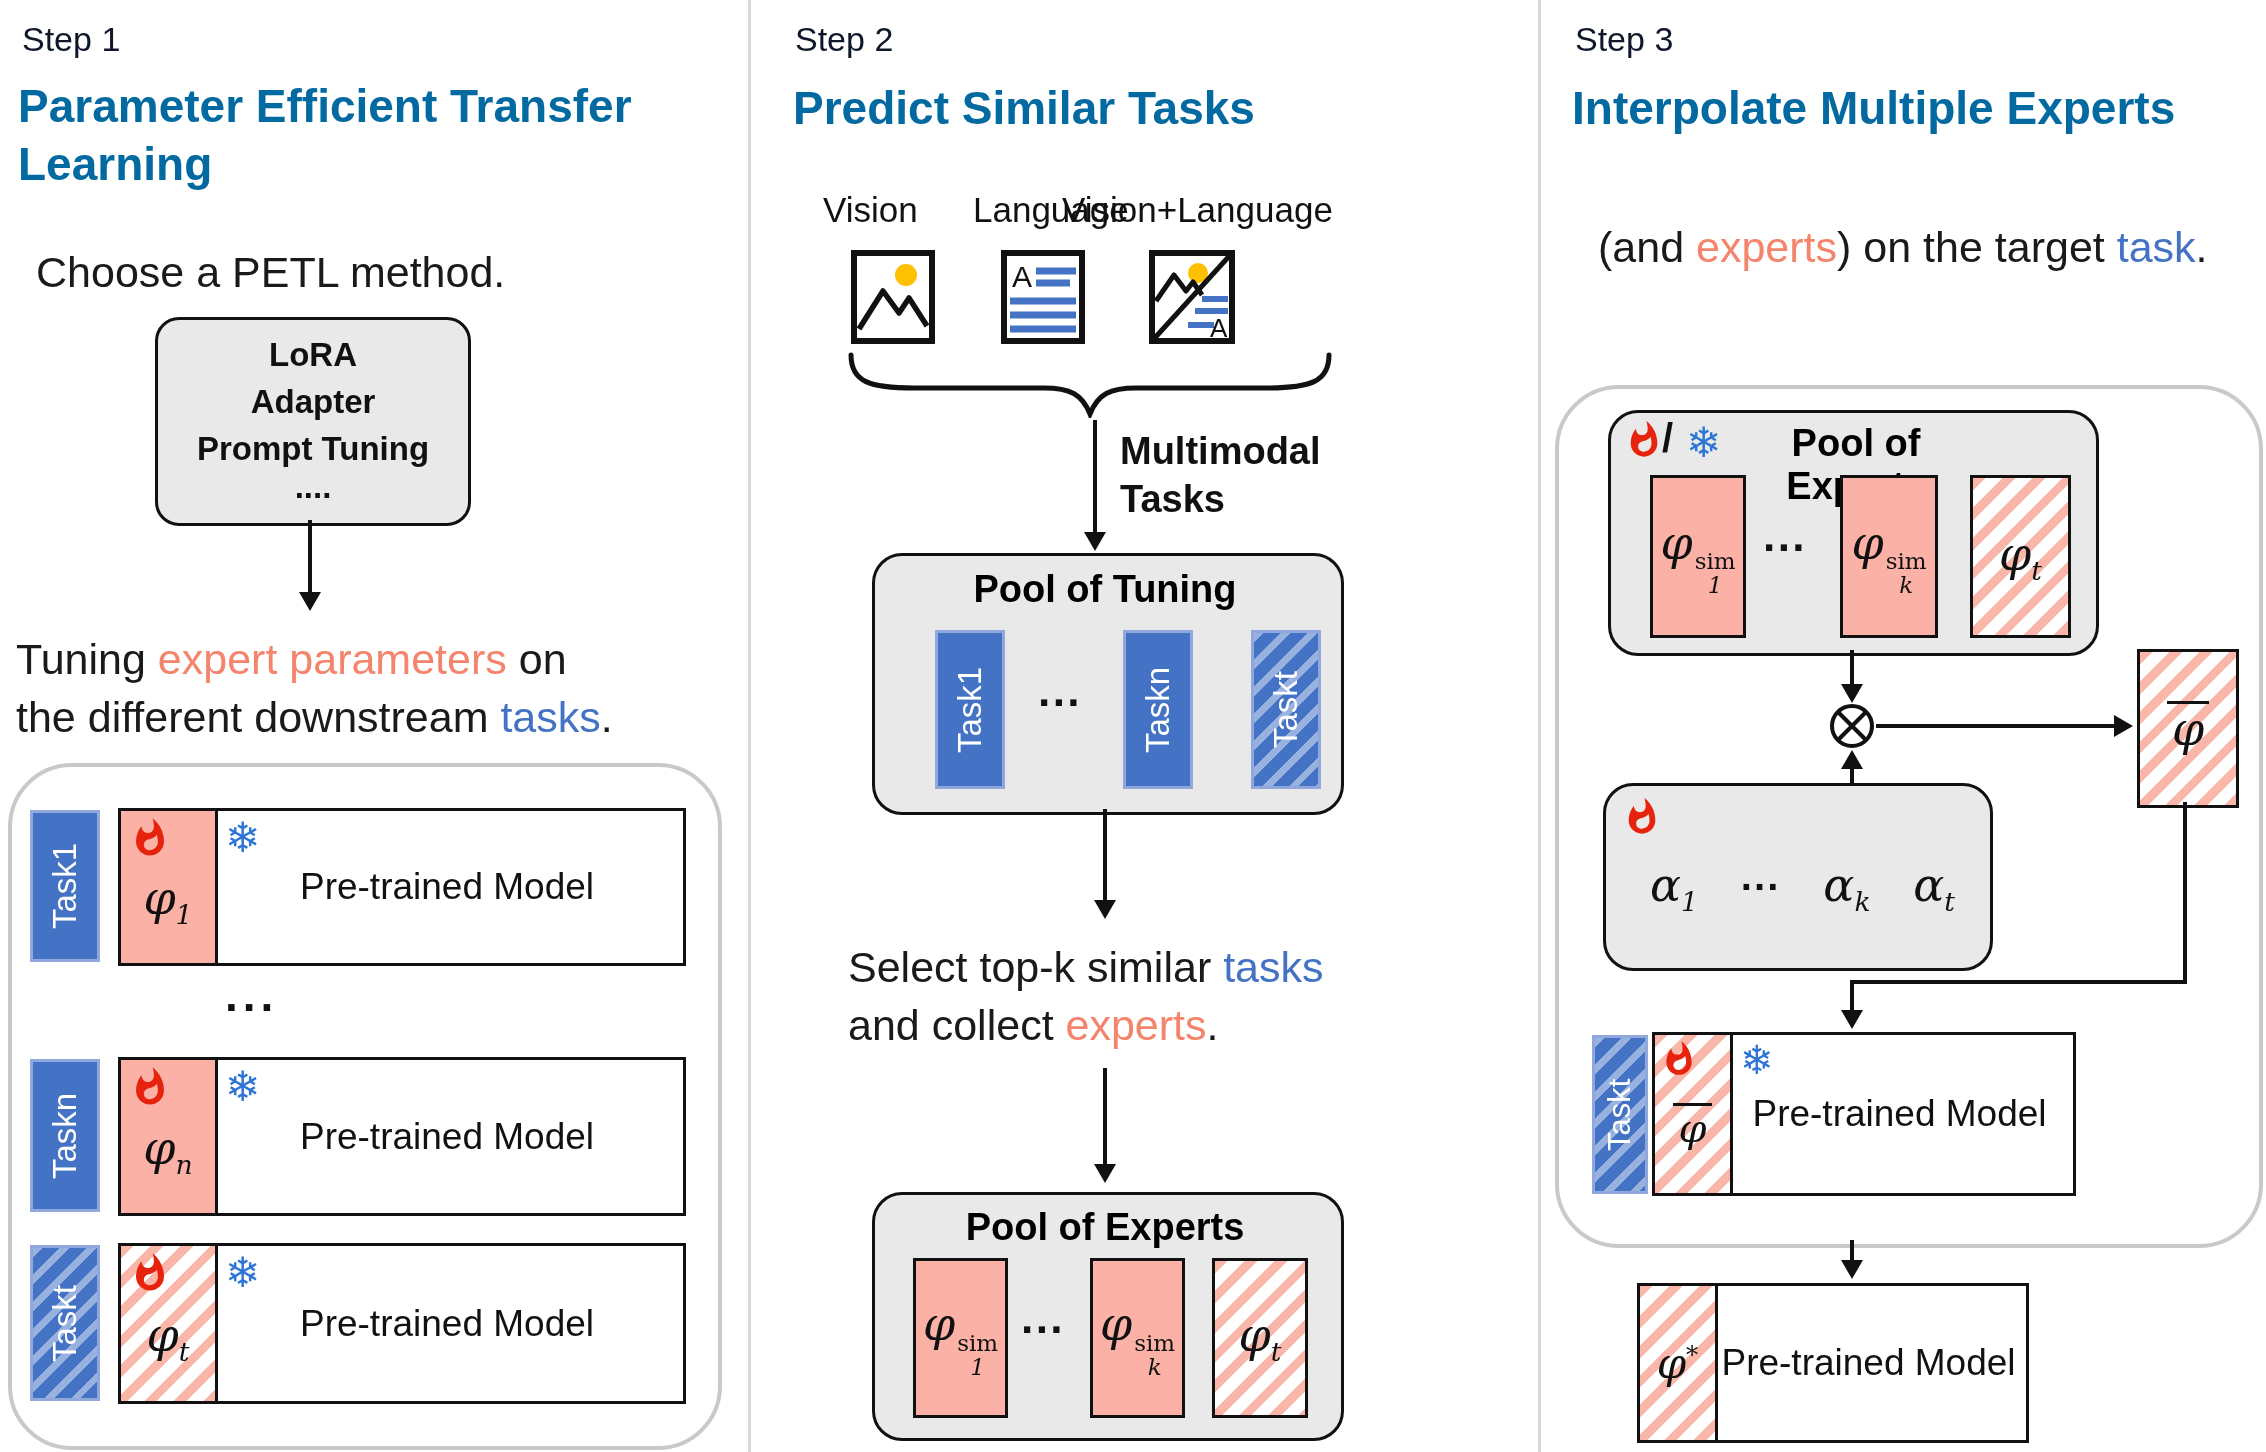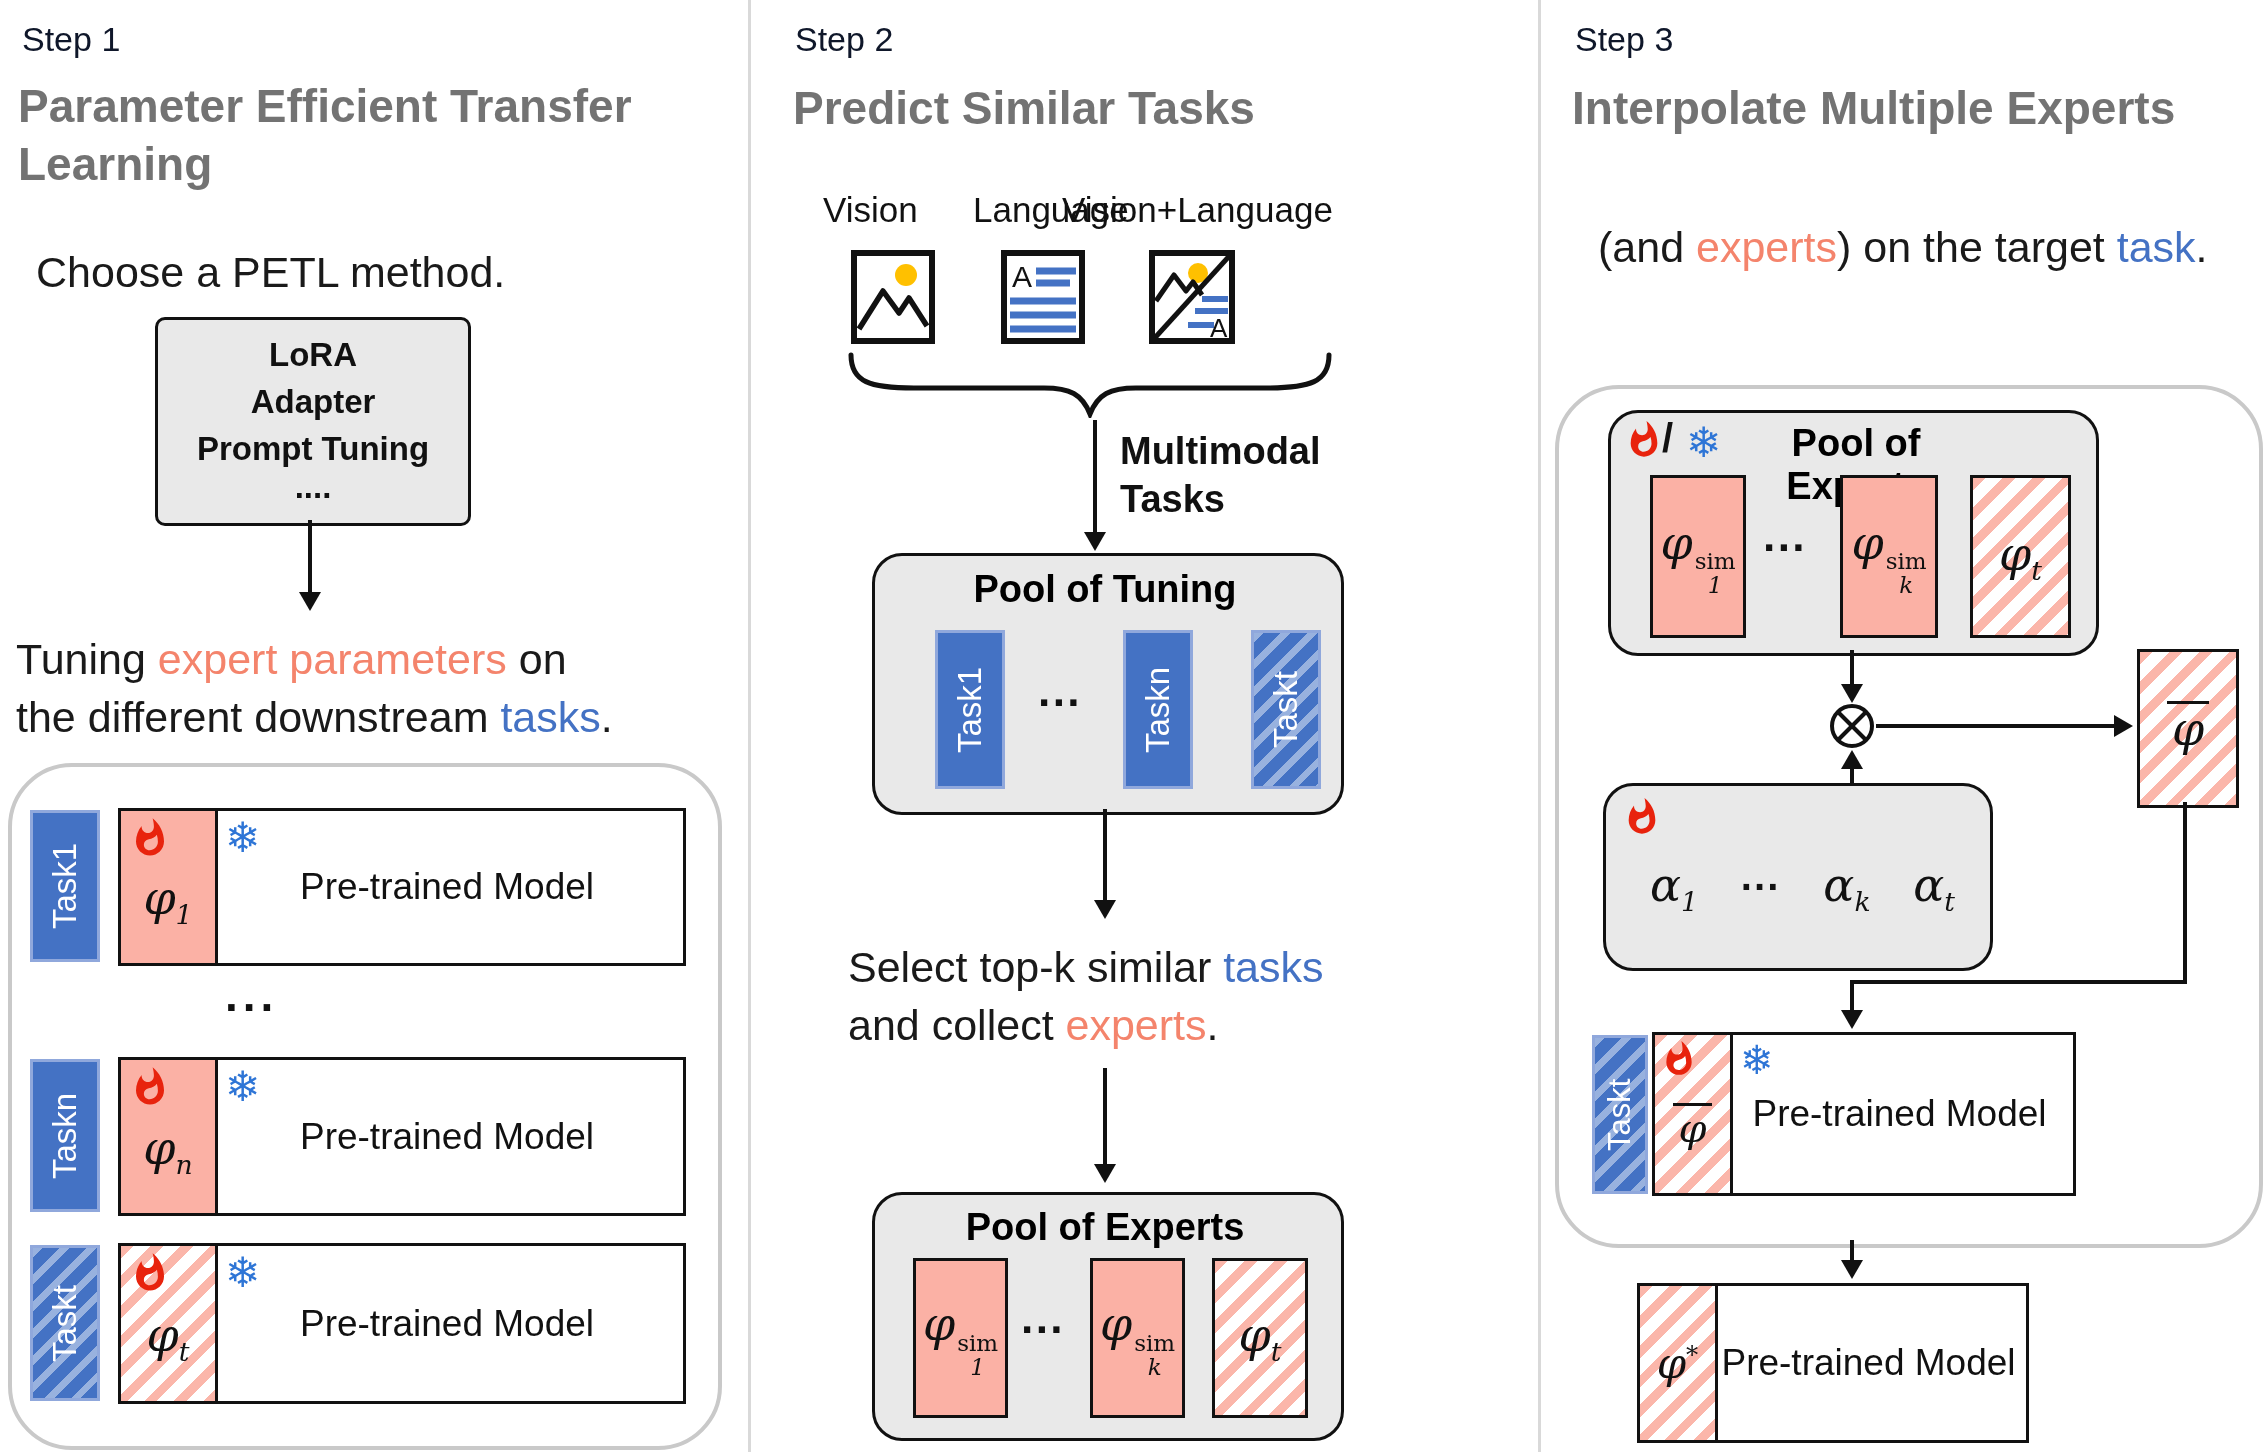--- a/index.html
+++ b/index.html
@@ -1,21 +1,21 @@
 <!DOCTYPE html>
 <html><head>
 <meta charset="utf-8">
 <style>
   html,body{margin:0;padding:0;background:#fff;}
   .canvas{position:relative;width:2266px;height:1452px;background:#fff;overflow:hidden;
           font-family:"Liberation Sans",sans-serif;color:#111;}
   .abs{position:absolute;}
   .center{display:flex;align-items:center;justify-content:center;}
   .steplab{font-size:34px;color:#0f172a;}
-  .coltitle{font-size:46px;font-weight:700;line-height:1.25;color:#737373;}
+  .coltitle{font-size:46px;font-weight:700;line-height:1.25;color:#0369a1;}
   .body{font-size:43px;line-height:1.36;color:#1a1a1a;}
   .salmon-t{color:#F4846C;}
   .blue-t{color:#4472C4;}
   .gbox{background:#E9E9E9;border:3.5px solid #111;border-radius:30px;}
   .container{background:#fff;border:4px solid #C9C9C9;border-radius:64px;}
   .mbox{background:#fff;border:3.5px solid #111;}
   .ebox{background:#FBB1A5;border:3.5px solid #111;}
   .ebox.hatch{background:repeating-linear-gradient(135deg,#FBB6AA 0 9px,#fff 9px 21px);}
   .bar{background:#4472C4;border:3px solid #90A8DC;}
   .bar.hatch{background:repeating-linear-gradient(135deg,rgba(255,255,255,.45) 0 7px,rgba(255,255,255,0) 7px 19px),#4472C4;}
@@ -46,21 +46,21 @@
   <div class="abs divider" style="left:748px;"></div>
   <div class="abs divider" style="left:1538px;"></div>
 
   <div class="abs steplab" style="left:22px;top:20px;">Step 1</div>
   <div class="abs coltitle" style="left:18px;top:78px;width:720px;">
     <div>Parameter Efficient Transfer</div>
     <div>Learning</div>
   </div>
   <div class="abs body" style="left:36px;top:243px;">Choose a PETL method.</div>
 
-  <div class="abs gbox" style="left:155px;top:317px;width:310px;height:203px;border-radius:10px;display:flex;flex-direction:column;align-items:center;justify-content:center;font-weight:700;font-size:33px;line-height:1.42;">
+  <div class="abs gbox" style="left:155px;top:317px;width:310px;height:203px;border-radius:24px;display:flex;flex-direction:column;align-items:center;justify-content:center;font-weight:700;font-size:33px;line-height:1.42;">
     <div>LoRA</div>
     <div>Adapter</div>
     <div>Prompt Tuning</div>
     <div style="margin-top:-8px;">....</div>
   </div>
   <div class="abs vline" style="left:308px;top:520px;height:74px;"></div>
   <div class="abs tri-d" style="left:299px;top:592px;"></div>
 
   <div class="abs body" style="left:16px;top:630px;width:700px;">
     <div><span>Tuning </span><span class="salmon-t">expert parameters</span><span> on</span></div>

